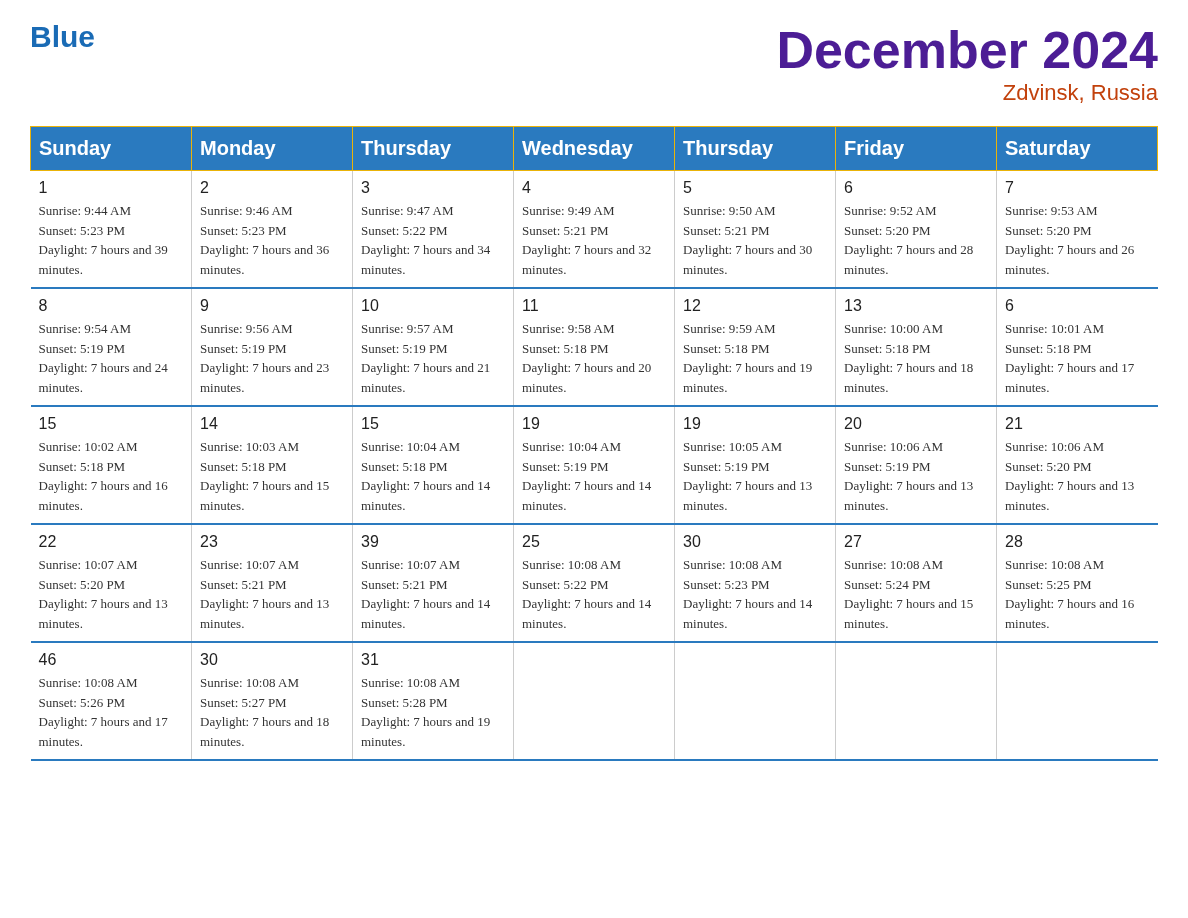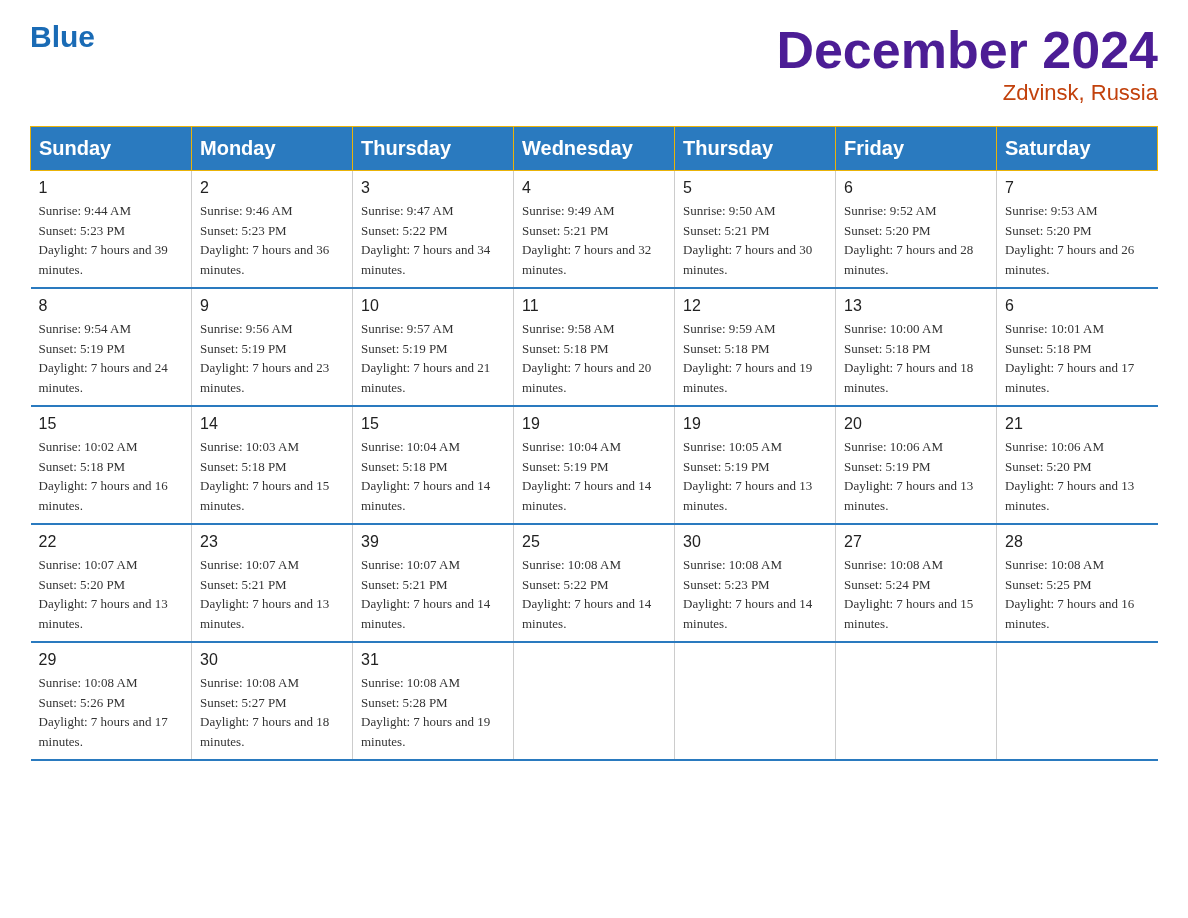--- a/index.html
+++ b/index.html
@@ -243,21 +243,21 @@
           <span class="day-num">27</span>
 <div class="day-info">Sunrise: 10:08 AM<br>Sunset: 5:24 PM<br>Daylight: 7 hours and 15 minutes.</div>
         </td>
         <td>
           <span class="day-num">28</span>
 <div class="day-info">Sunrise: 10:08 AM<br>Sunset: 5:25 PM<br>Daylight: 7 hours and 16 minutes.</div>
         </td>
       </tr>
       <tr>
         <td>
-          <span class="day-num">29</span>
+          <span class="day-num">46</span>
 <div class="day-info">Sunrise: 10:08 AM<br>Sunset: 5:26 PM<br>Daylight: 7 hours and 17 minutes.</div>
         </td>
         <td>
           <span class="day-num">30</span>
 <div class="day-info">Sunrise: 10:08 AM<br>Sunset: 5:27 PM<br>Daylight: 7 hours and 18 minutes.</div>
         </td>
         <td>
           <span class="day-num">31</span>
 <div class="day-info">Sunrise: 10:08 AM<br>Sunset: 5:28 PM<br>Daylight: 7 hours and 19 minutes.</div>
         </td>

